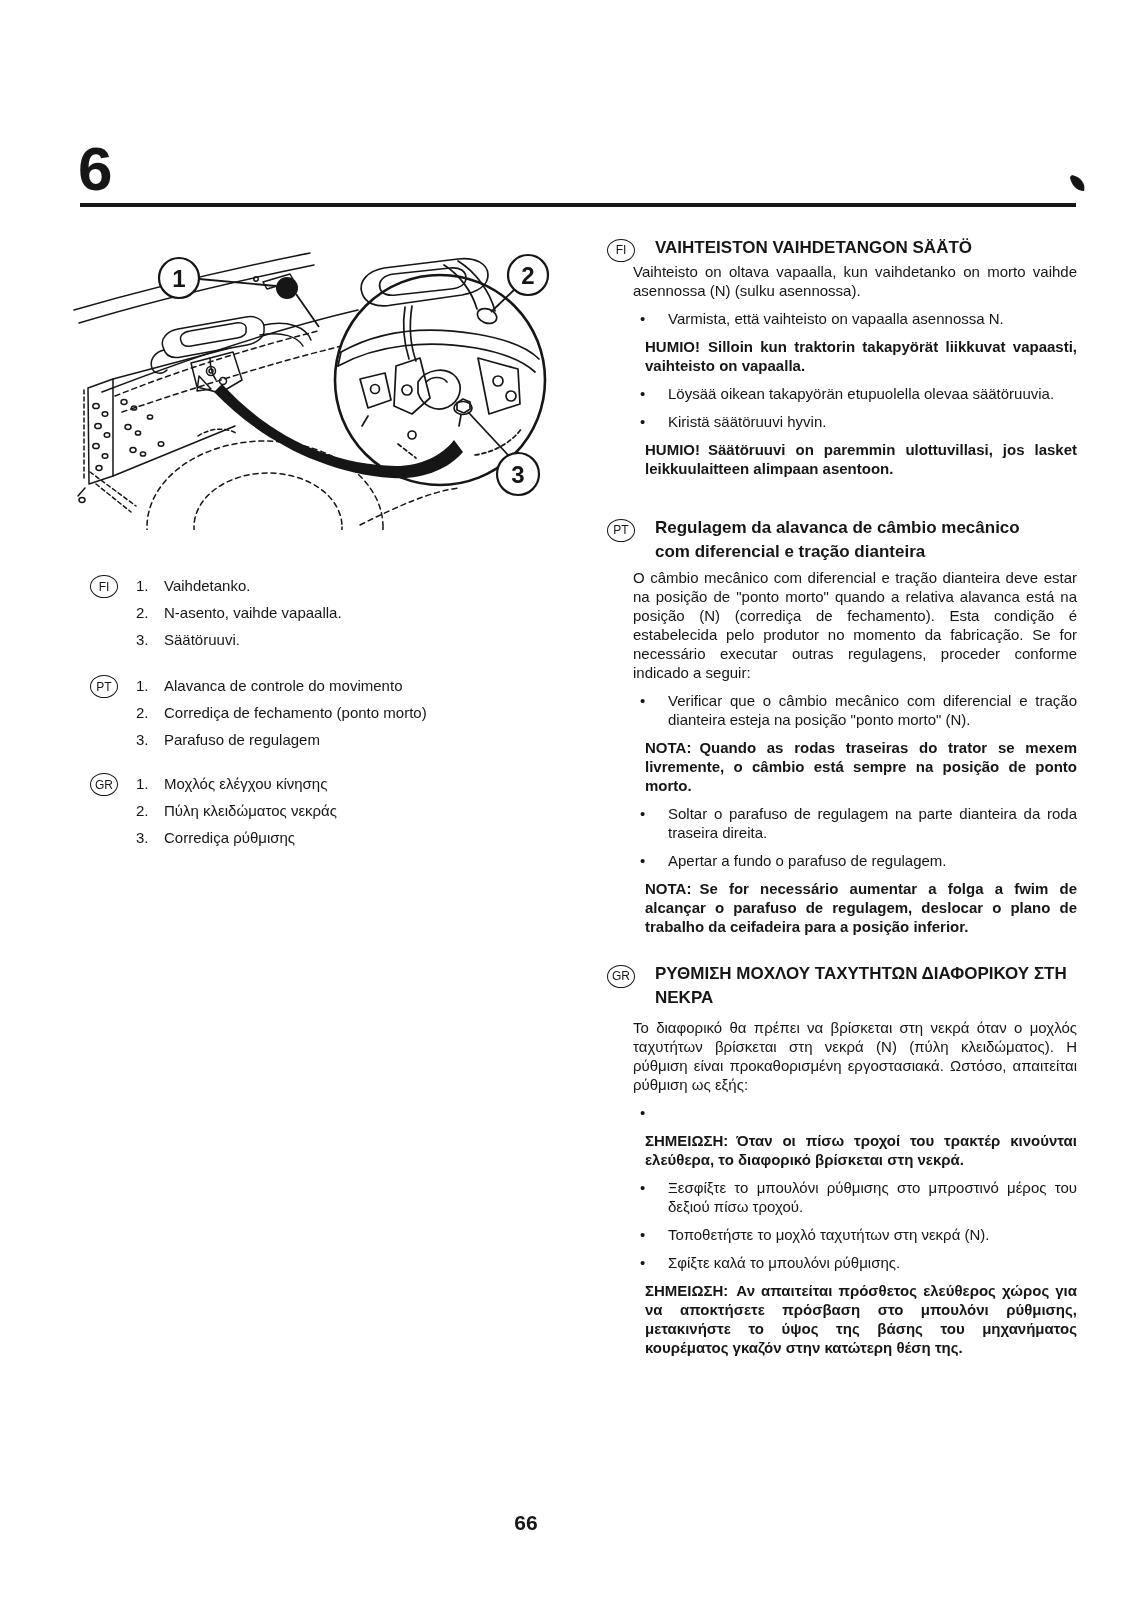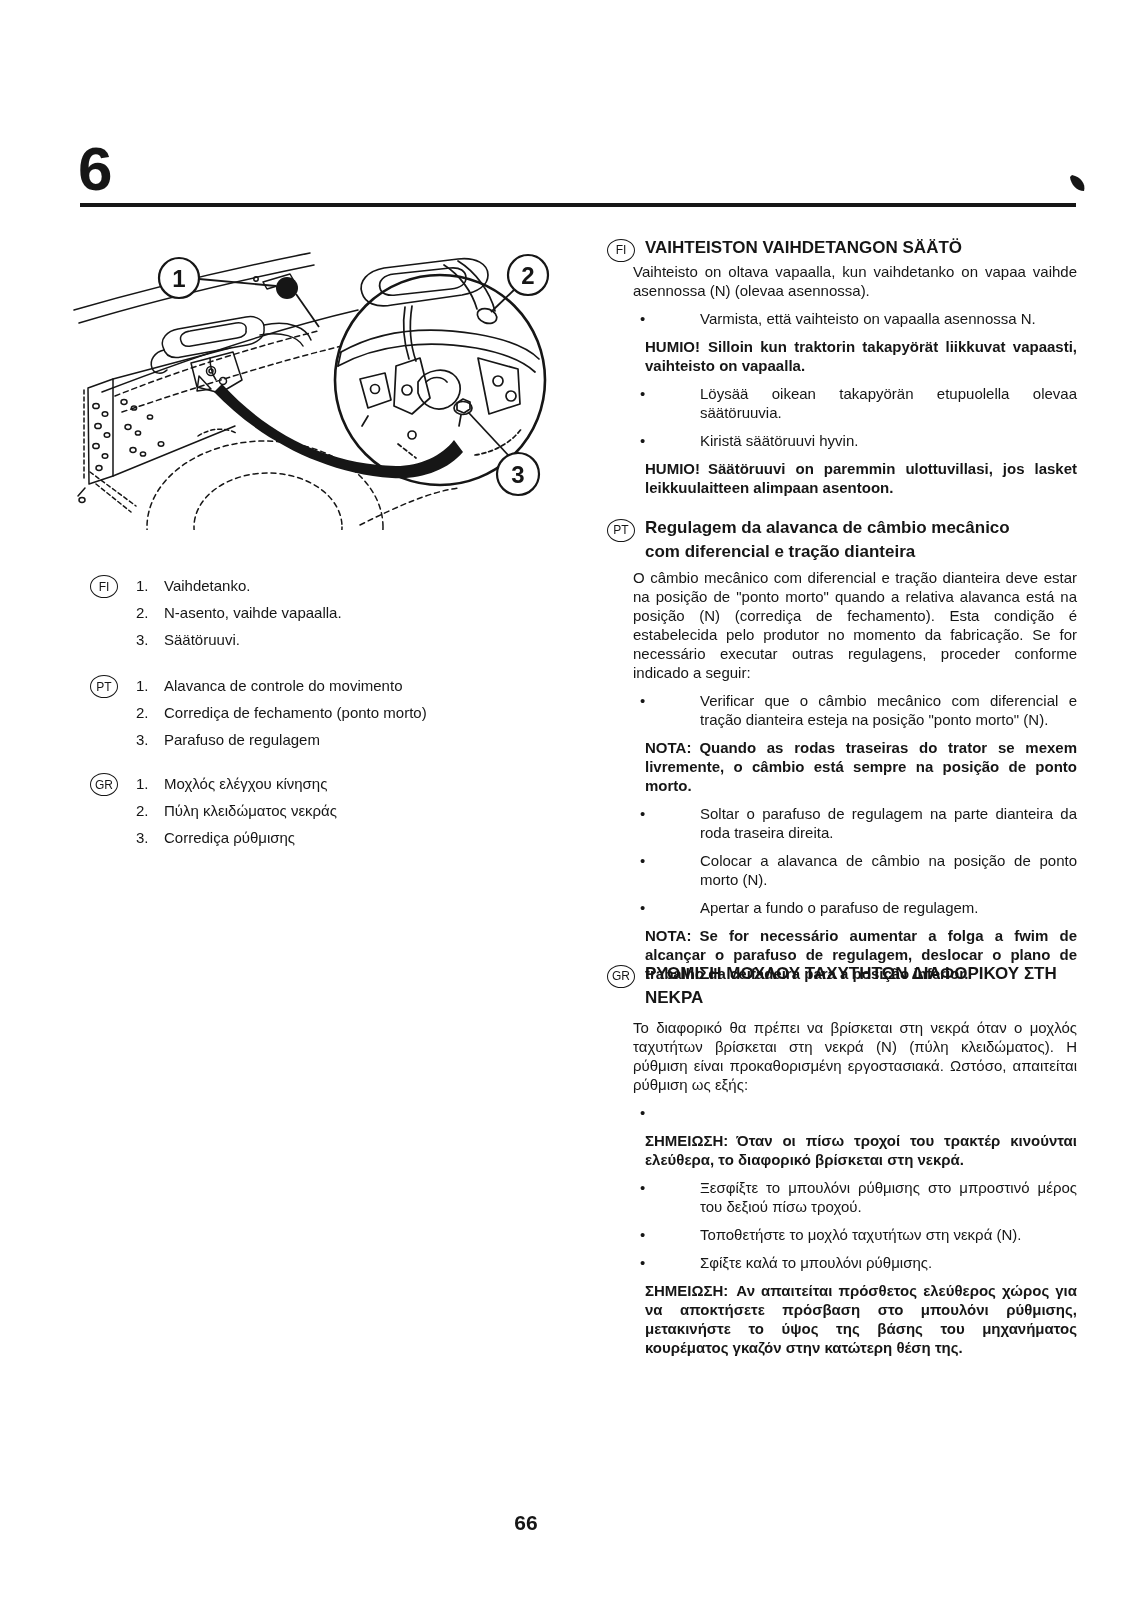--- a/index.html
+++ b/index.html
@@ -30,28 +30,28 @@
   
   .legend { position:absolute; left:90px; width:460px; display:flex; }
   .legend .lang-badge { margin-top:3px; }
   .legend-rows { margin-left:18px; }
   .legend-row { line-height:27px; font-size:15px; white-space:nowrap; }
   .legend-row .num { display:inline-block; width:28px; }
   
   .section { position:absolute; left:605px; width:472px; font-size:15px; line-height:19px; }
   .sec-head { position:relative; }
   .sec-head .lang-badge { position:absolute; left:2px; top:3px; }
-  .sec-title { margin-left:40px; font-weight:bold; font-size:17px; line-height:24px; }
+  .sec-title { margin-left:50px; font-weight:bold; font-size:17px; line-height:24px; }
   .para { margin-left:28px; margin-top:8px; text-align:justify; }
   .note { margin-left:40px; margin-top:9px; text-align:justify;font-weight:bold; }
   .note b { margin-right:8px; }
   .bullet { display:flex; margin-top:9px; }
   .bullet .dot { flex:none; width:28px; margin-left:35px; }
   .bullet .dot::before { content:"•"; }
-  .bullet .btext { flex:1; text-align:justify;margin-left:32px; }
+  .bullet .btext { flex:1; text-align:justify; }
   
   .page-number {
     position:absolute; left:0; top:1511px; width:1052px;
     text-align:center; font-size:21px; font-weight:bold;
   }
   svg text.callout-label {
     font-family:"Liberation Sans", sans-serif; font-size:24px; font-weight:bold;
     fill:#161616; text-anchor:middle;
   }
 </style>
@@ -206,21 +206,21 @@
       <div class="legend-row"><span class="num">2.</span><span>Πύλη κλειδώματος νεκράς</span></div>
       <div class="legend-row"><span class="num">3.</span><span>Corrediça ρύθμισης</span></div>
     </div>
   </div>
 
   <div class="section" style="top:236px">
     <div class="sec-head">
       <span class="lang-badge">FI</span>
       <div class="sec-title">VAIHTEISTON VAIHDETANGON SÄÄTÖ</div>
     </div>
-    <div class="para" style="margin-top:2px">Vaihteisto on oltava vapaalla, kun vaihdetanko on vapaa vaihde asennossa (N) (olevaa asennossa).</div>
+    <div class="para" style="margin-top:2px">Vaihteisto on oltava vapaalla, kun vaihdetanko on morto vaihde asennossa (N) (sulku asennossa).</div>
     <div class="bullet">
         <span class="dot"></span>
         <div class="btext">Varmista, että vaihteisto on vapaalla asennossa N.</div>
       </div>
     <div class="note"><b>HUMIO!</b><span>Silloin kun traktorin takapyörät liikkuvat vapaasti, vaihteisto on vapaalla.</span></div>
     <div class="bullet">
         <span class="dot"></span>
         <div class="btext">Löysää oikean takapyörän etupuolella olevaa säätöruuvia.</div>
       </div>
     <div class="bullet">
@@ -240,24 +240,20 @@
         <span class="dot"></span>
         <div class="btext">Verificar que o câmbio mecânico com diferencial e tração dianteira esteja na posição "ponto morto" (N).</div>
       </div>
     <div class="note"><b>NOTA:</b><span>Quando as rodas traseiras do trator se mexem livremente, o câmbio está sempre na posição de ponto morto.</span></div>
     <div class="bullet">
         <span class="dot"></span>
         <div class="btext">Soltar o parafuso de regulagem na parte dianteira da roda traseira direita.</div>
       </div>
     <div class="bullet">
         <span class="dot"></span>
-        <div class="btext">Colocar a alavanca de câmbio na posição de ponto morto (N).</div>
-      </div>
-    <div class="bullet">
-        <span class="dot"></span>
         <div class="btext">Apertar a fundo o parafuso de regulagem.</div>
       </div>
     <div class="note"><b>NOTA:</b><span>Se for necessário aumentar a folga a fwim de alcançar o parafuso de regulagem, deslocar o plano de trabalho da ceifadeira para a posição inferior.</span></div>
   </div>
 
   <div class="section" style="top:962px">
     <div class="sec-head">
       <span class="lang-badge">GR</span>
       <div class="sec-title" style="width:415px">ΡΥΘΜΙΣΗ ΜΟΧΛΟΥ ΤΑΧΥΤΗΤΩΝ ΔΙΑΦΟΡΙΚΟΥ ΣΤΗ ΝΕΚΡΑ</div>
     </div>

